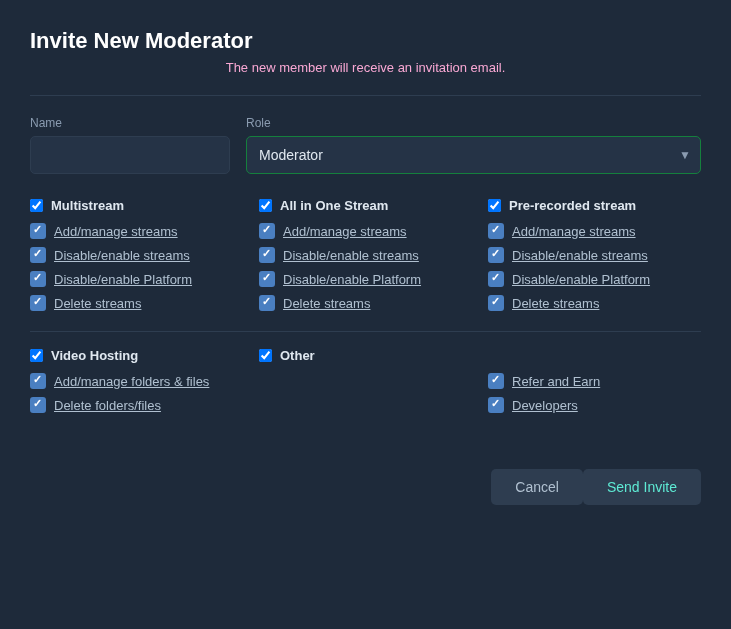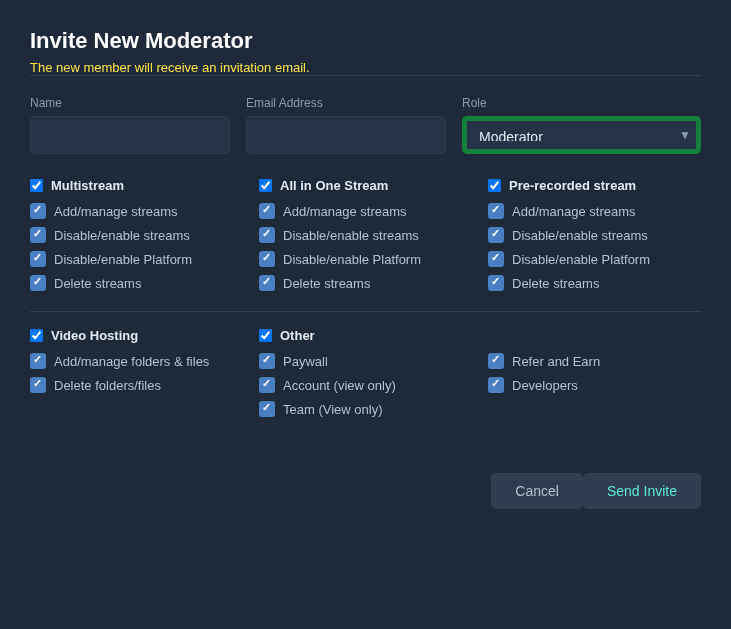--- a/index.html
+++ b/index.html
@@ -24,21 +24,23 @@
 
     .modal-title {
       font-size: 22px;
       font-weight: 700;
       color: #ffffff;
       margin-bottom: 6px;
     }
 
     .modal-subtitle {
       font-size: 13px;
-      color: #fde047;
+      color: #f9a8d4;
+      margin-bottom: 20px;
+      text-align: center;
     }
 
     .divider {
       border: none;
       border-top: 1px solid #2e3d50;
       margin-bottom: 20px;
     }
 
     .form-row {
       display: flex;
@@ -72,21 +74,21 @@
       width: 100%;
       height: 38px;
     }
 
     .form-select-wrapper {
       position: relative;
     }
 
     .form-select {
       background: #253346;
-      border: 5px solid #15803d;
+      border: 1px solid #15803d;
       border-radius: 5px;
       color: #e0e8f0;
       padding: 8px 32px 8px 12px;
       font-size: 14px;
       outline: none;
       width: 100%;
       height: 38px;
       appearance: none;
       cursor: pointer;
     }
@@ -127,20 +129,21 @@
       gap: 8px;
     }
 
     .checkbox-item {
       display: flex;
       align-items: center;
       gap: 8px;
       font-size: 13px;
       color: #b0c0d0;
       cursor: pointer;
+      text-decoration: underline;
     }
 
     .checkbox-item input[type="checkbox"] {
       appearance: none;
       -webkit-appearance: none;
       width: 16px;
       height: 16px;
       border: 2px solid #4a7fc1;
       border-radius: 3px;
       background: #4a7fc1;
@@ -196,24 +199,20 @@
 <div class="modal">
   <h2 class="modal-title">Invite New Moderator</h2>
   <p class="modal-subtitle">The new member will receive an invitation email.</p>
   <hr class="divider">
 
   <div class="form-row">
     <div class="form-group name-group">
       <label>Name</label>
       <input type="text" class="form-input" style="">
     </div>
-    <div class="form-group email-group">
-      <label>Email Address</label>
-      <input type="text" class="form-input" style="">
-    </div>
     <div class="form-group role-group">
       <label>Role</label>
       <div class="form-select-wrapper">
         <select class="form-select">
           <option>Moderator</option>
           <option>Admin</option>
           <option>Viewer</option>
         </select>
         <span class="select-arrow">▼</span>
       </div>
@@ -317,34 +316,20 @@
           <span>Delete folders/files</span>
         </label>
       </div>
     </div>
 
     <div class="permission-section">
       <div class="section-header">
         <input type="checkbox" checked="" style="">
         <span>Other</span>
       </div>
-      <div class="section-items">
-        <label class="checkbox-item">
-          <input type="checkbox" checked="" style="">
-          <span>Paywall</span>
-        </label>
-        <label class="checkbox-item">
-          <input type="checkbox" checked="" style="">
-          <span>Account (view only)</span>
-        </label>
-        <label class="checkbox-item">
-          <input type="checkbox" checked="" style="">
-          <span>Team (View only)</span>
-        </label>
-      </div>
     </div>
 
     <div class="permission-section">
       <div class="section-header" style="visibility:hidden;">
         <input type="checkbox" checked="" style="visibility: hidden;">
         <span>Placeholder</span>
       </div>
       <div class="section-items">
         <label class="checkbox-item">
           <input type="checkbox" checked="" style="">

